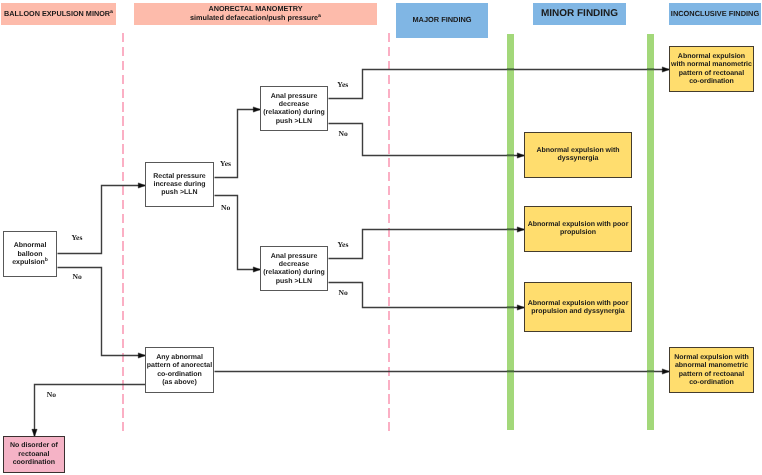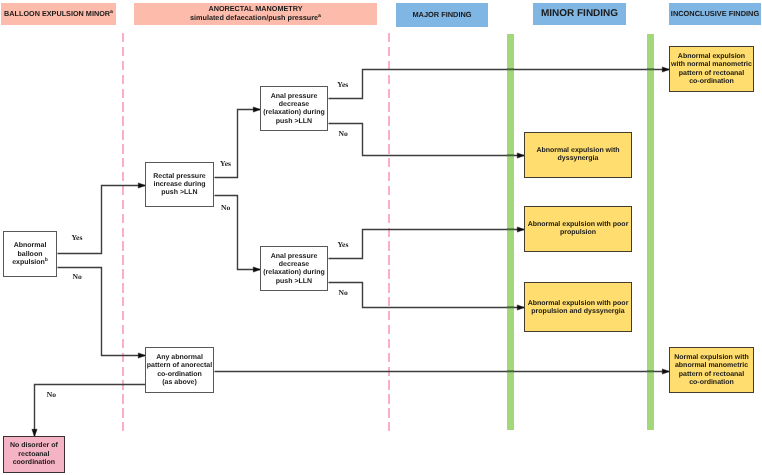--- a/index.html
+++ b/index.html
@@ -83,21 +83,21 @@
     <div class="vband" style="left: 646.9px; top: 33.9px; width: 7.3px; height: 395.8px; background: rgb(163, 216, 122);"></div>
     <div class="hdr hdr-pink" style="left: 1px; top: 3px; width: 115px; height: 22px; font-size: 7.25px;">
       <div><span>BALLOON EXPULSION MINOR</span><sup class="sup">a</sup></div>
     </div>
     <div class="hdr hdr-pink" style="left: 134px; top: 3px; width: 243px; height: 22px; font-size: 7.25px;">
       <div>
         <div><span>ANORECTAL MANOMETRY</span></div>
         <div><span>simulated defaecation/push pressure</span><sup class="sup">a</sup></div>
       </div>
     </div>
-    <div class="hdr hdr-blue" style="left: 396px; top: 3px; width: 92px; height: 24px; font-size: 7.4px;">
+    <div class="hdr hdr-blue" style="left: 396px; top: 3px; width: 92px; height: 35px; font-size: 7.4px;">
       <div><span>MAJOR FINDING</span></div>
     </div>
     <div class="hdr hdr-blue" style="left: 533px; top: 3px; width: 93px; height: 22px; font-size: 10px;">
       <div><span>MINOR FINDING</span></div>
     </div>
     <div class="hdr hdr-blue" style="left: 669px; top: 3px; width: 92px; height: 22px; font-size: 7.4px;">
       <div><span>INCONCLUSIVE FINDING</span></div>
     </div>
     <div class="node node-white" style="left: 3px; top: 231px; width: 54px; height: 46px; font-size: 7px;">
       <div style="margin-top: 1.5px;">

